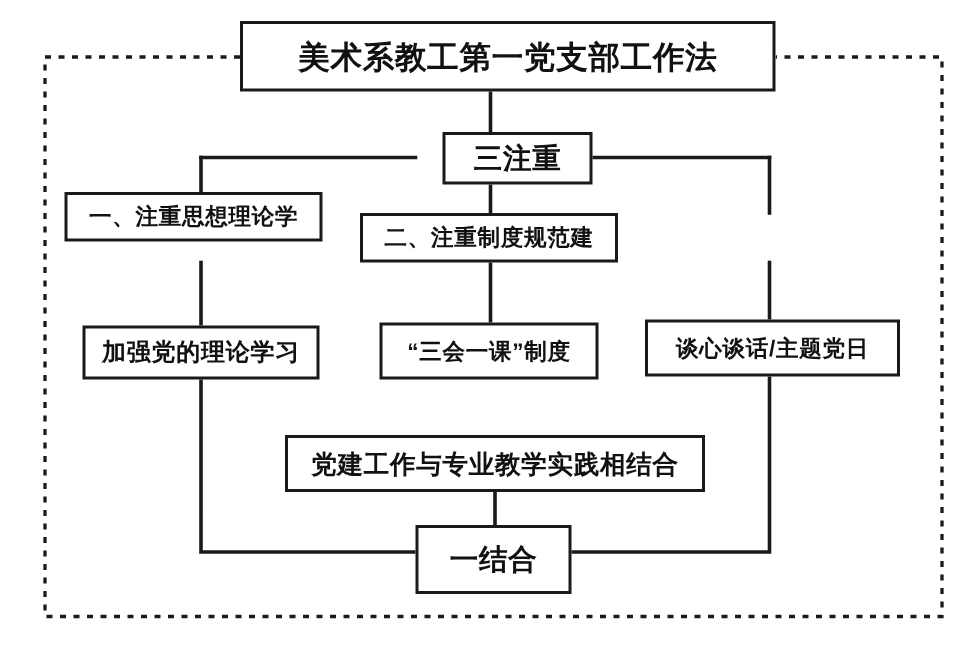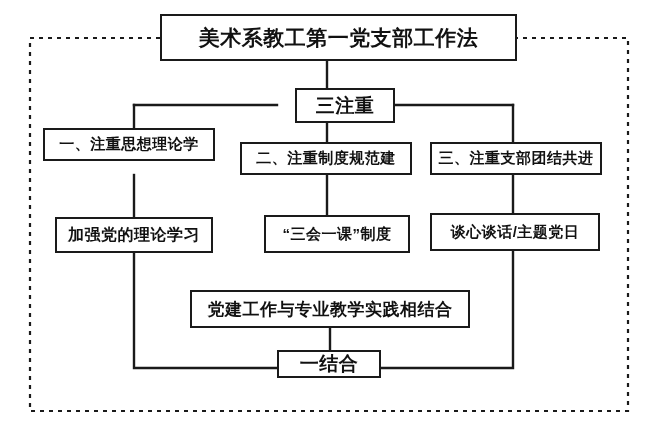--- a/index.html
+++ b/index.html
@@ -86,41 +86,40 @@
     width: 158px;
     height: 36px;
     font-size: 16px;
   }
   .node-detail2 {
     left: 253px;
     top: 215px;
     width: 146px;
     height: 38px;
     font-size: 15px;
-    margin-left: 11px;
   }
   .node-detail3 {
     left: 430px;
     top: 213px;
     width: 170px;
     height: 38px;
     font-size: 15px;
   }
   .node-combine-long {
     left: 190px;
     top: 290px;
     width: 280px;
     height: 38px;
     font-size: 17px;
   }
   .node-combine {
     left: 277px;
     top: 350px;
     width: 104px;
-    height: 28px;
+    height: 46px;
     font-size: 19px;
   }
 </style>
 </head>
 <body>
 
 <div id="diagram-root">
 
   <svg class="svg-layer" viewBox="0 0 650 445">
 
@@ -158,23 +157,20 @@
   <div class="node node-hub">
     <span>三注重</span>
   </div>
 
   <div class="node node-pillar1">
     <span>一、注重思想理论学</span>
   </div>
   <div class="node node-pillar2">
     <span>二、注重制度规范建</span>
   </div>
-  <div class="node node-pillar3">
-    <span>三、注重支部团结共进</span>
-  </div>
 
   <div class="node node-detail1">
     <span>加强党的理论学习</span>
   </div>
   <div class="node node-detail2">
     <span>“三会一课”制度</span>
   </div>
   <div class="node node-detail3">
     <span>谈心谈话/主题党日</span>
   </div>

